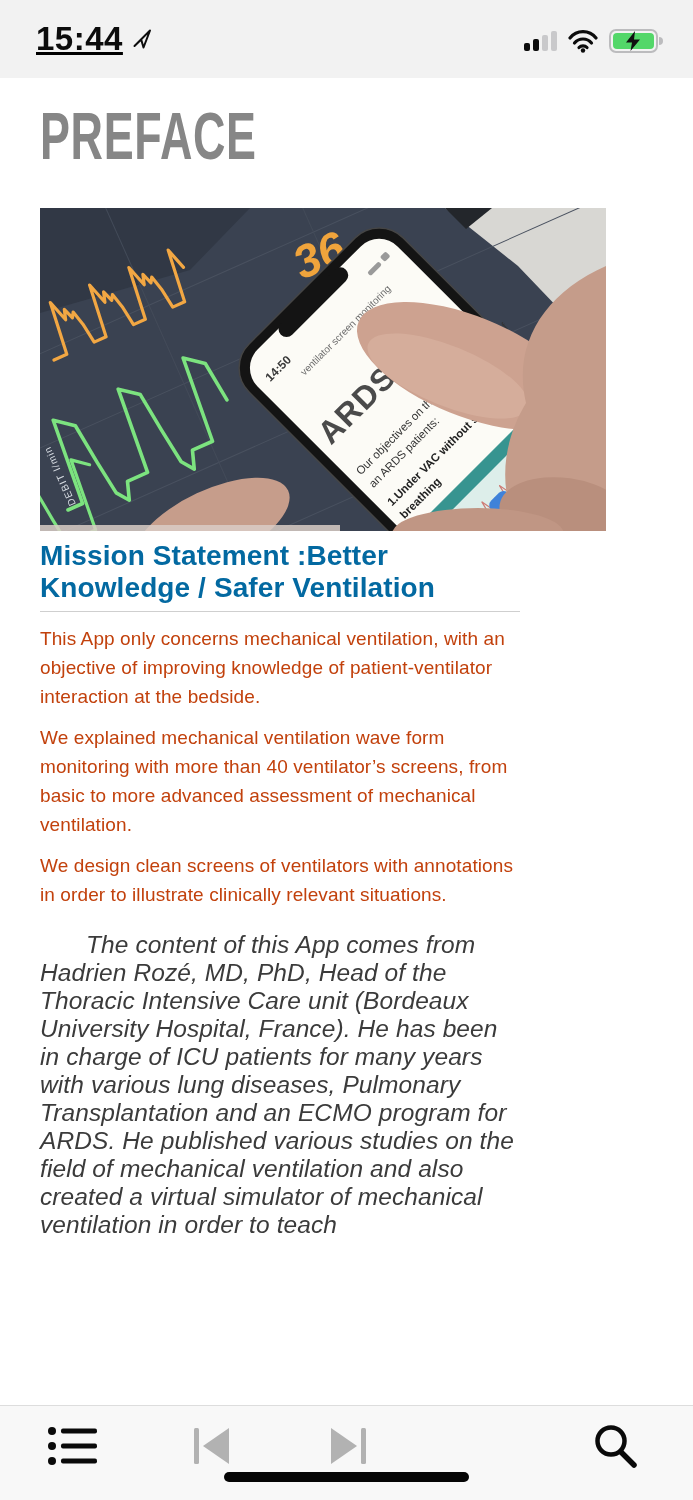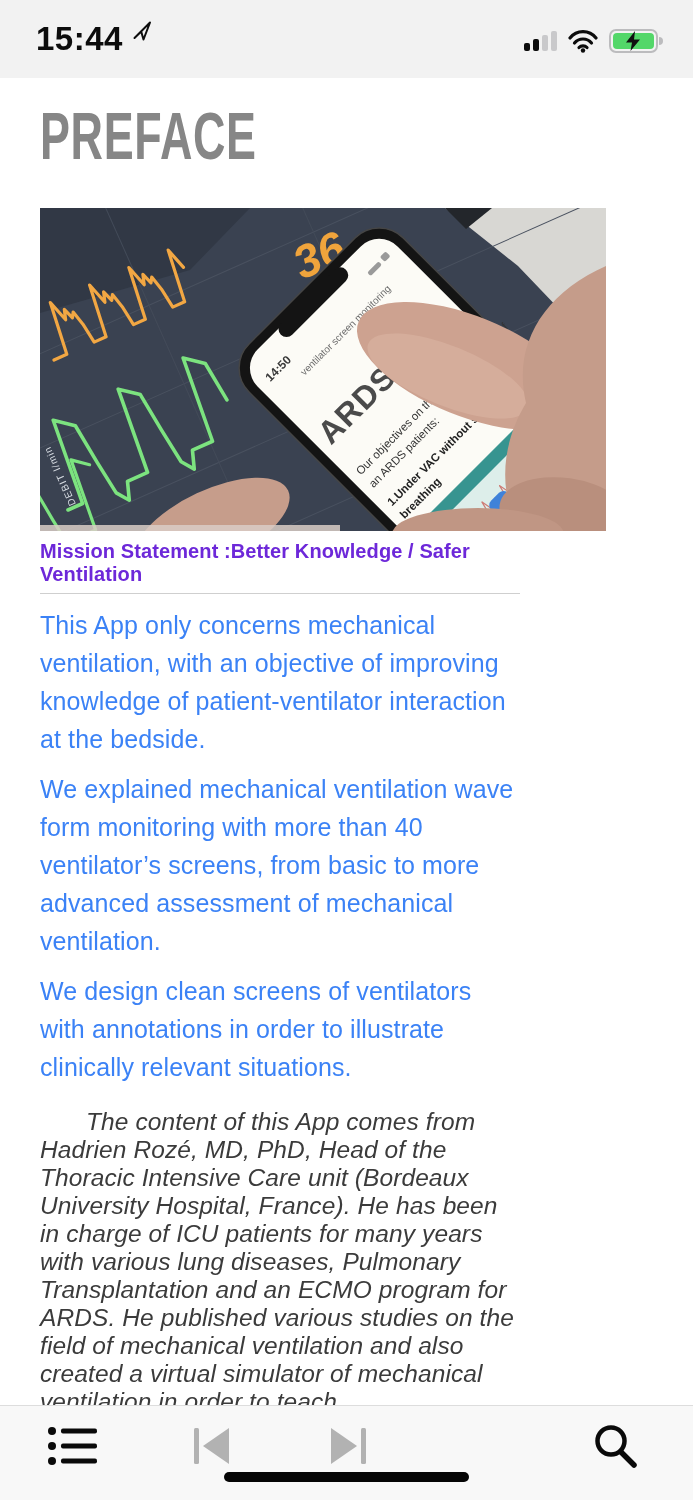--- a/index.html
+++ b/index.html
@@ -3,41 +3,41 @@
 <meta charset="utf-8">
 <style>
   html,body{margin:0;padding:0;background:#666;}
   *{box-sizing:border-box;}
   #page{
     position:relative;width:693px;height:1500px;background:#ffffff;overflow:hidden;
     font-family:"Liberation Sans",sans-serif;margin:0 auto;
   }
   
   #status-bar{position:absolute;top:0;left:0;width:693px;height:78px;background:#f2f2f2;}
-  #sb-left{position:absolute;left:36px;top:20px;display:flex;gap:8px;}
+  #sb-left{position:absolute;left:36px;top:20px;display:flex;align-items:center;gap:8px;text-decoration:underline;}
   #sb-time{font-size:33px;font-weight:700;color:#0c0c0c;letter-spacing:.5px;}
   #sb-right{position:absolute;right:28px;top:27px;display:flex;align-items:flex-end;gap:11px;height:26px;}
   .sig{display:flex;align-items:flex-end;gap:3px;height:22px;padding-bottom:2px;}
   .sig span{display:block;width:6px;border-radius:2px;}
   .sig .b1{height:8px;background:#0c0c0c;}
   .sig .b2{height:12px;background:#0c0c0c;}
   .sig .b3{height:16px;background:#c9c9cb;}
   .sig .b4{height:20px;background:#c9c9cb;}
   
   #content{position:absolute;top:78px;left:0;width:562px;padding:24px 42px 0 40px;}
   #page-title{
     display:inline-block;font-size:67px;line-height:64px;font-weight:700;color:#868686;
     transform:scaleX(.67);transform-origin:0 50%;letter-spacing:1px;margin:2px 0 0 0;white-space:nowrap;
   }
   #photo{display:block;width:566px;height:323px;margin-top:40px;background:#3a4251;}
   #caption{
-    margin-top:9px;font-size:20px;font-weight:700;color:#6d28d9;
+    margin-top:9px;font-size:28px;font-weight:700;color:#0369a1;
     padding-bottom:7px;border-bottom:1px solid #cfcfcf;letter-spacing:.1px;
   }
-  .para{margin:12px 0 0 0;font-size:25px;line-height:38px;color:#3b82f6;letter-spacing:.1px;}
+  .para{margin:12px 0 0 0;font-size:19px;line-height:29px;color:#c2410c;letter-spacing:.1px;}
   #italic-para{margin-top:22px;font-style:italic;color:#3b3b3b;text-indent:46px;font-size:24.5px;line-height:28px;}
   
   #toolbar{
     position:absolute;left:0;top:1405px;width:693px;height:95px;background:#f8f8f8;
     border-top:1px solid #dddddd;
   }
   .tb-btn{position:absolute;top:12px;width:60px;height:56px;display:flex;align-items:center;justify-content:center;cursor:pointer;}
   #home-indicator{
     position:absolute;left:224px;top:66px;width:245px;height:10px;border-radius:5px;background:#050505;
   }

